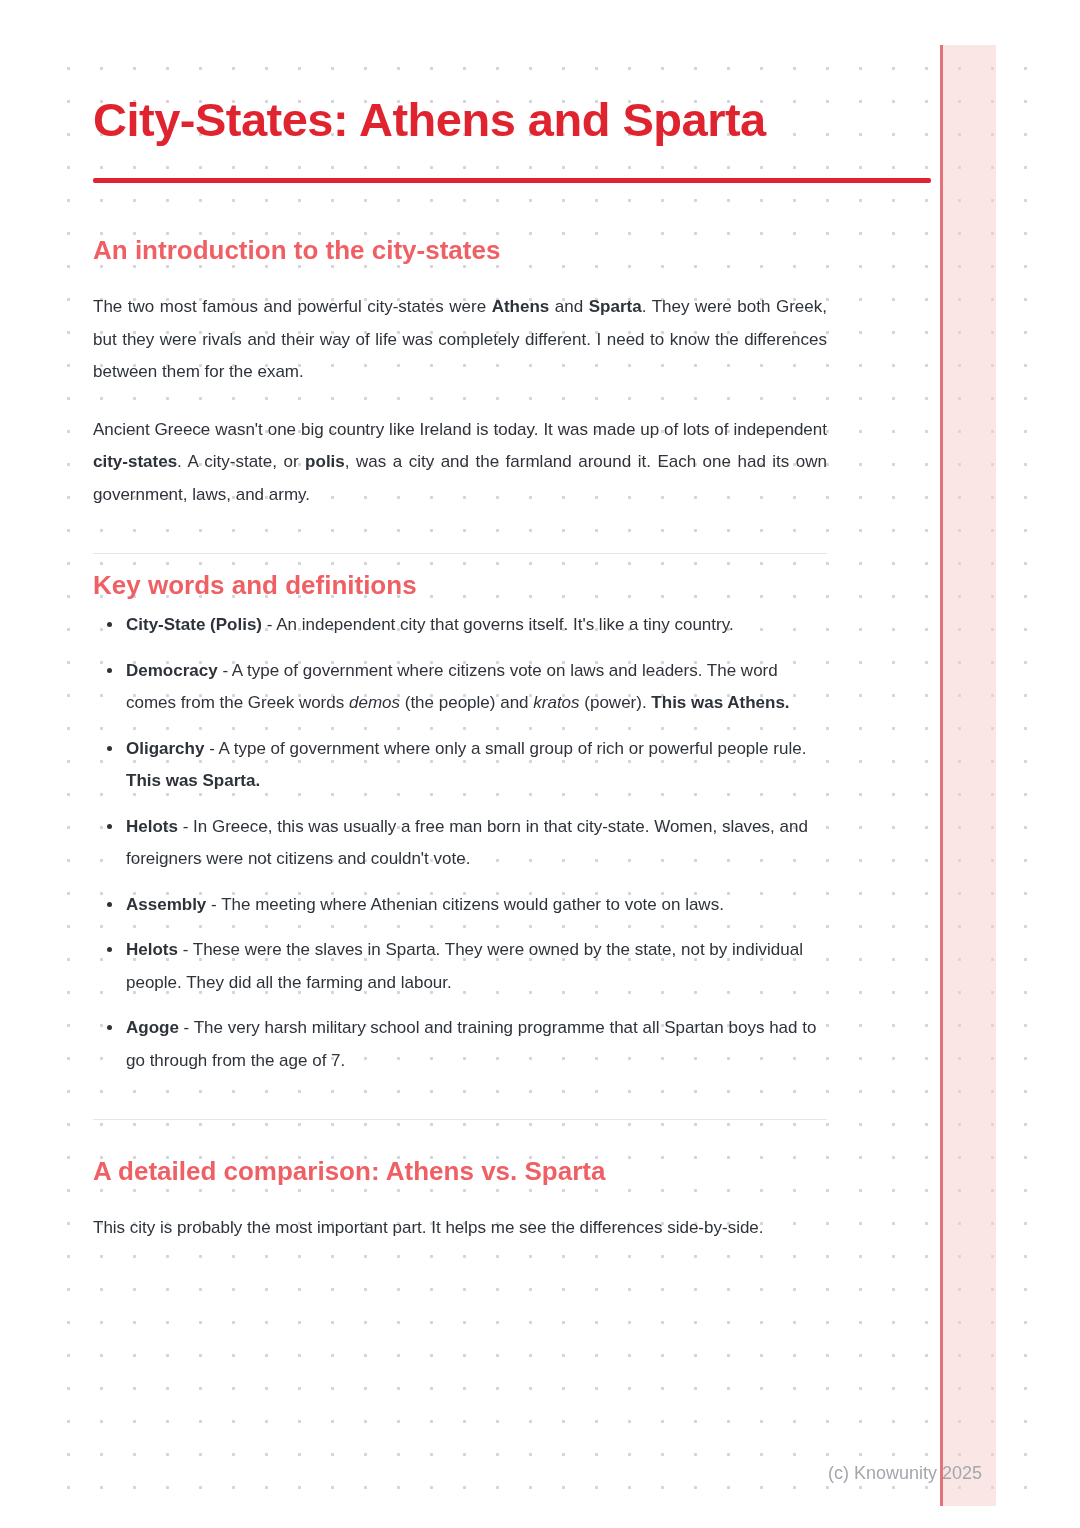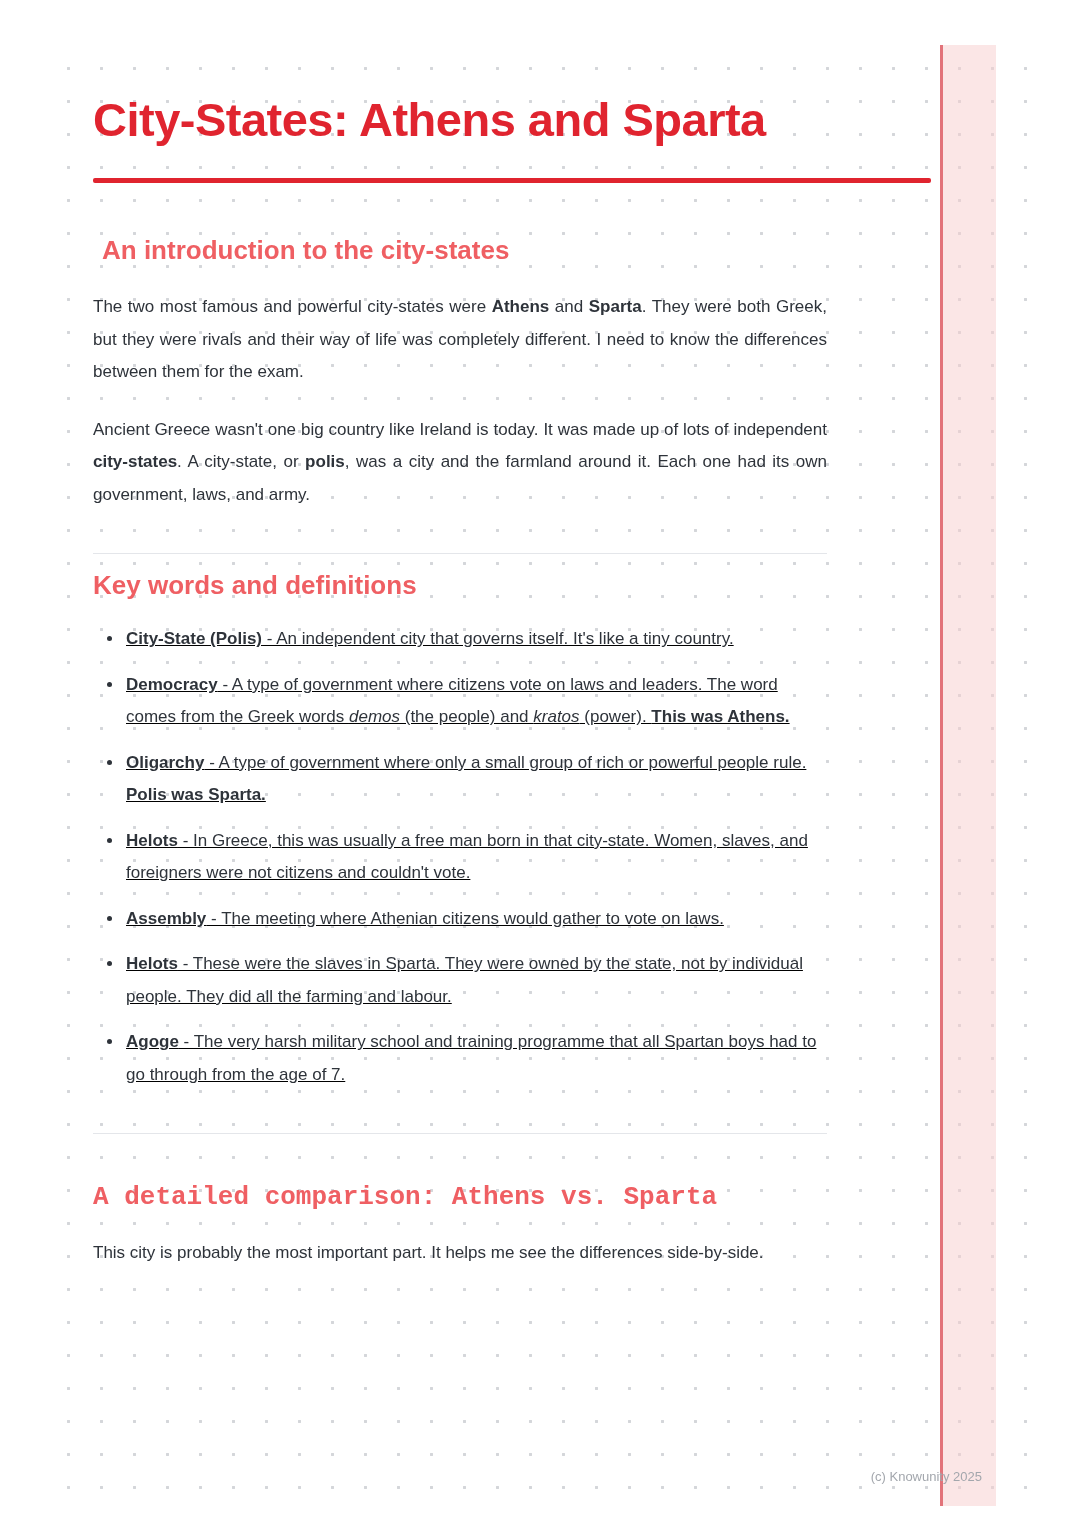--- a/index.html
+++ b/index.html
@@ -63,52 +63,51 @@
     height: 5px;
     border-radius: 2px;
     background: #e0242f;
   }
   .section-heading {
     margin: 0;
     font-size: 26px;
     font-weight: 700;
     color: #ef5f63;
   }
-  section[data-name="section-introduction"] .section-heading { margin-top: 52px; margin-left: 9px; }
+  section[data-name="section-introduction"] .section-heading { margin-top: 52px; }
   section[data-name="section-keywords"] .section-heading { margin-top: 16px; }
-  section[data-name="section-comparison"] .section-heading { margin-top: 48px; font-family: Liberation Mono, monospace; }
+  section[data-name="section-comparison"] .section-heading { margin-top: 36px; }
   .body-text {
     font-size: 17px;
     line-height: 32.5px;
     color: #2e333a;
   }
   p.body-text { margin: 25px 0 0; }
   .justify { text-align: justify; }
   .divider {
     border: none;
     border-top: 1px solid #e4e6ea;
     margin: 42px 0 0;
     width: 734px;
   }
   .keyword-list {
-    margin: 22px 0 0;
+    margin: 8px 0 0;
     padding-left: 31px;
-    text-decoration: underline;
   }
   .keyword-list li {
     margin-bottom: 13px;
     padding-left: 2px;
   }
   .keyword-list li::marker { color: #2e333a; }
   .footer {
     position: absolute;
     right: 62px;
     bottom: 44px;
     z-index: 3;
-    font-size: 13px;
+    font-size: 18px;
     color: #a3a7ad;
   }
   b { font-weight: 700; }
   i { font-style: italic; }
 </style>
 </head>
 <body>
 
 <div class="page" data-name="document-page">
 
@@ -129,21 +128,21 @@
       <p class="body-text justify" data-name="intro-paragraph-1">Ancient Greece wasn't one big country like Ireland is today. It was made up of lots of independent <b>city-states</b>. A city-state, or <b>polis</b>, was a city and the farmland around it. Each one had its own government, laws, and army.</p>
     </section>
 
     <hr class="divider" data-name="section-divider-1">
 
     <section data-name="section-keywords">
       <h2 class="section-heading" data-name="keywords-heading">Key words and definitions</h2>
       <ul class="keyword-list" data-name="keyword-list">
         <li class="body-text" data-name="keyword-item-city-state"><b>City-State (Polis)</b> - An independent city that governs itself. It's like a tiny country.</li>
         <li class="body-text" data-name="keyword-item-democracy"><b>Democracy</b> - A type of government where citizens vote on laws and leaders. The word comes from the Greek words <i>demos</i> (the people) and <i>kratos</i> (power). <b>This was Athens.</b></li>
-        <li class="body-text" data-name="keyword-item-oligarchy"><b>Oligarchy</b> - A type of government where only a small group of rich or powerful people rule. <b>Polis was Sparta.</b></li>
+        <li class="body-text" data-name="keyword-item-oligarchy"><b>Oligarchy</b> - A type of government where only a small group of rich or powerful people rule. <b>This was Sparta.</b></li>
         <li class="body-text" data-name="keyword-item-citizen"><b>Helots</b> - In Greece, this was usually a free man born in that city-state. Women, slaves, and foreigners were not citizens and couldn't vote.</li>
         <li class="body-text" data-name="keyword-item-assembly"><b>Assembly</b> - The meeting where Athenian citizens would gather to vote on laws.</li>
         <li class="body-text" data-name="keyword-item-helots"><b>Helots</b> - These were the slaves in Sparta. They were owned by the state, not by individual people. They did all the farming and labour.</li>
         <li class="body-text" data-name="keyword-item-agoge"><b>Agoge</b> - The very harsh military school and training programme that all Spartan boys had to go through from the age of 7.</li>
       </ul>
     </section>
 
     <hr class="divider" data-name="section-divider-2">
 
     <section data-name="section-comparison">

